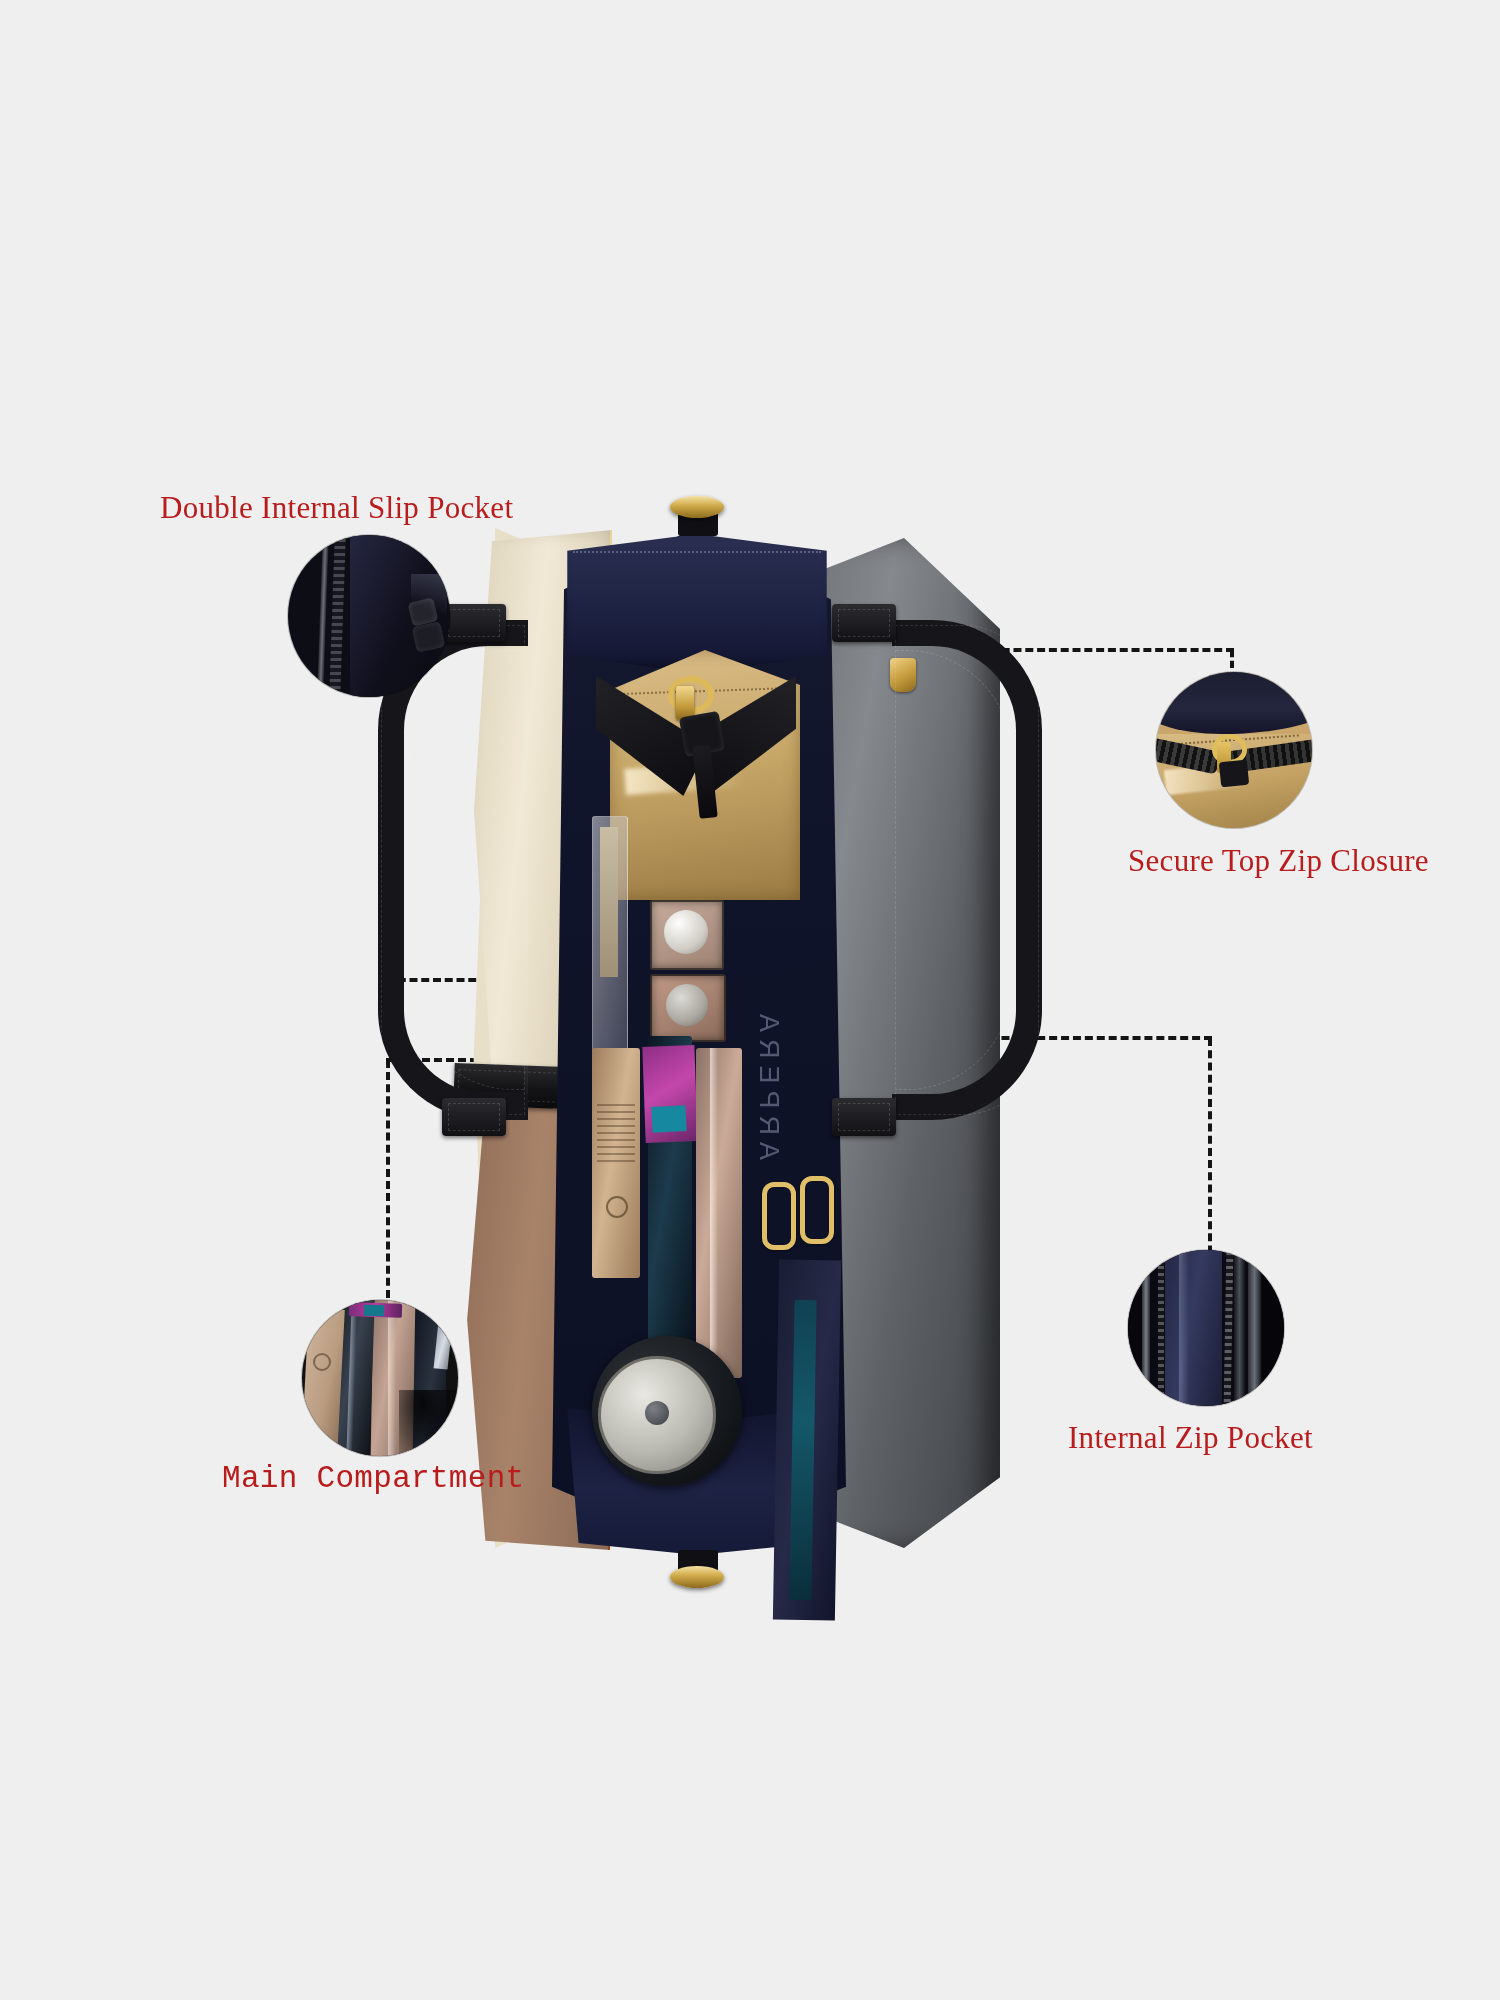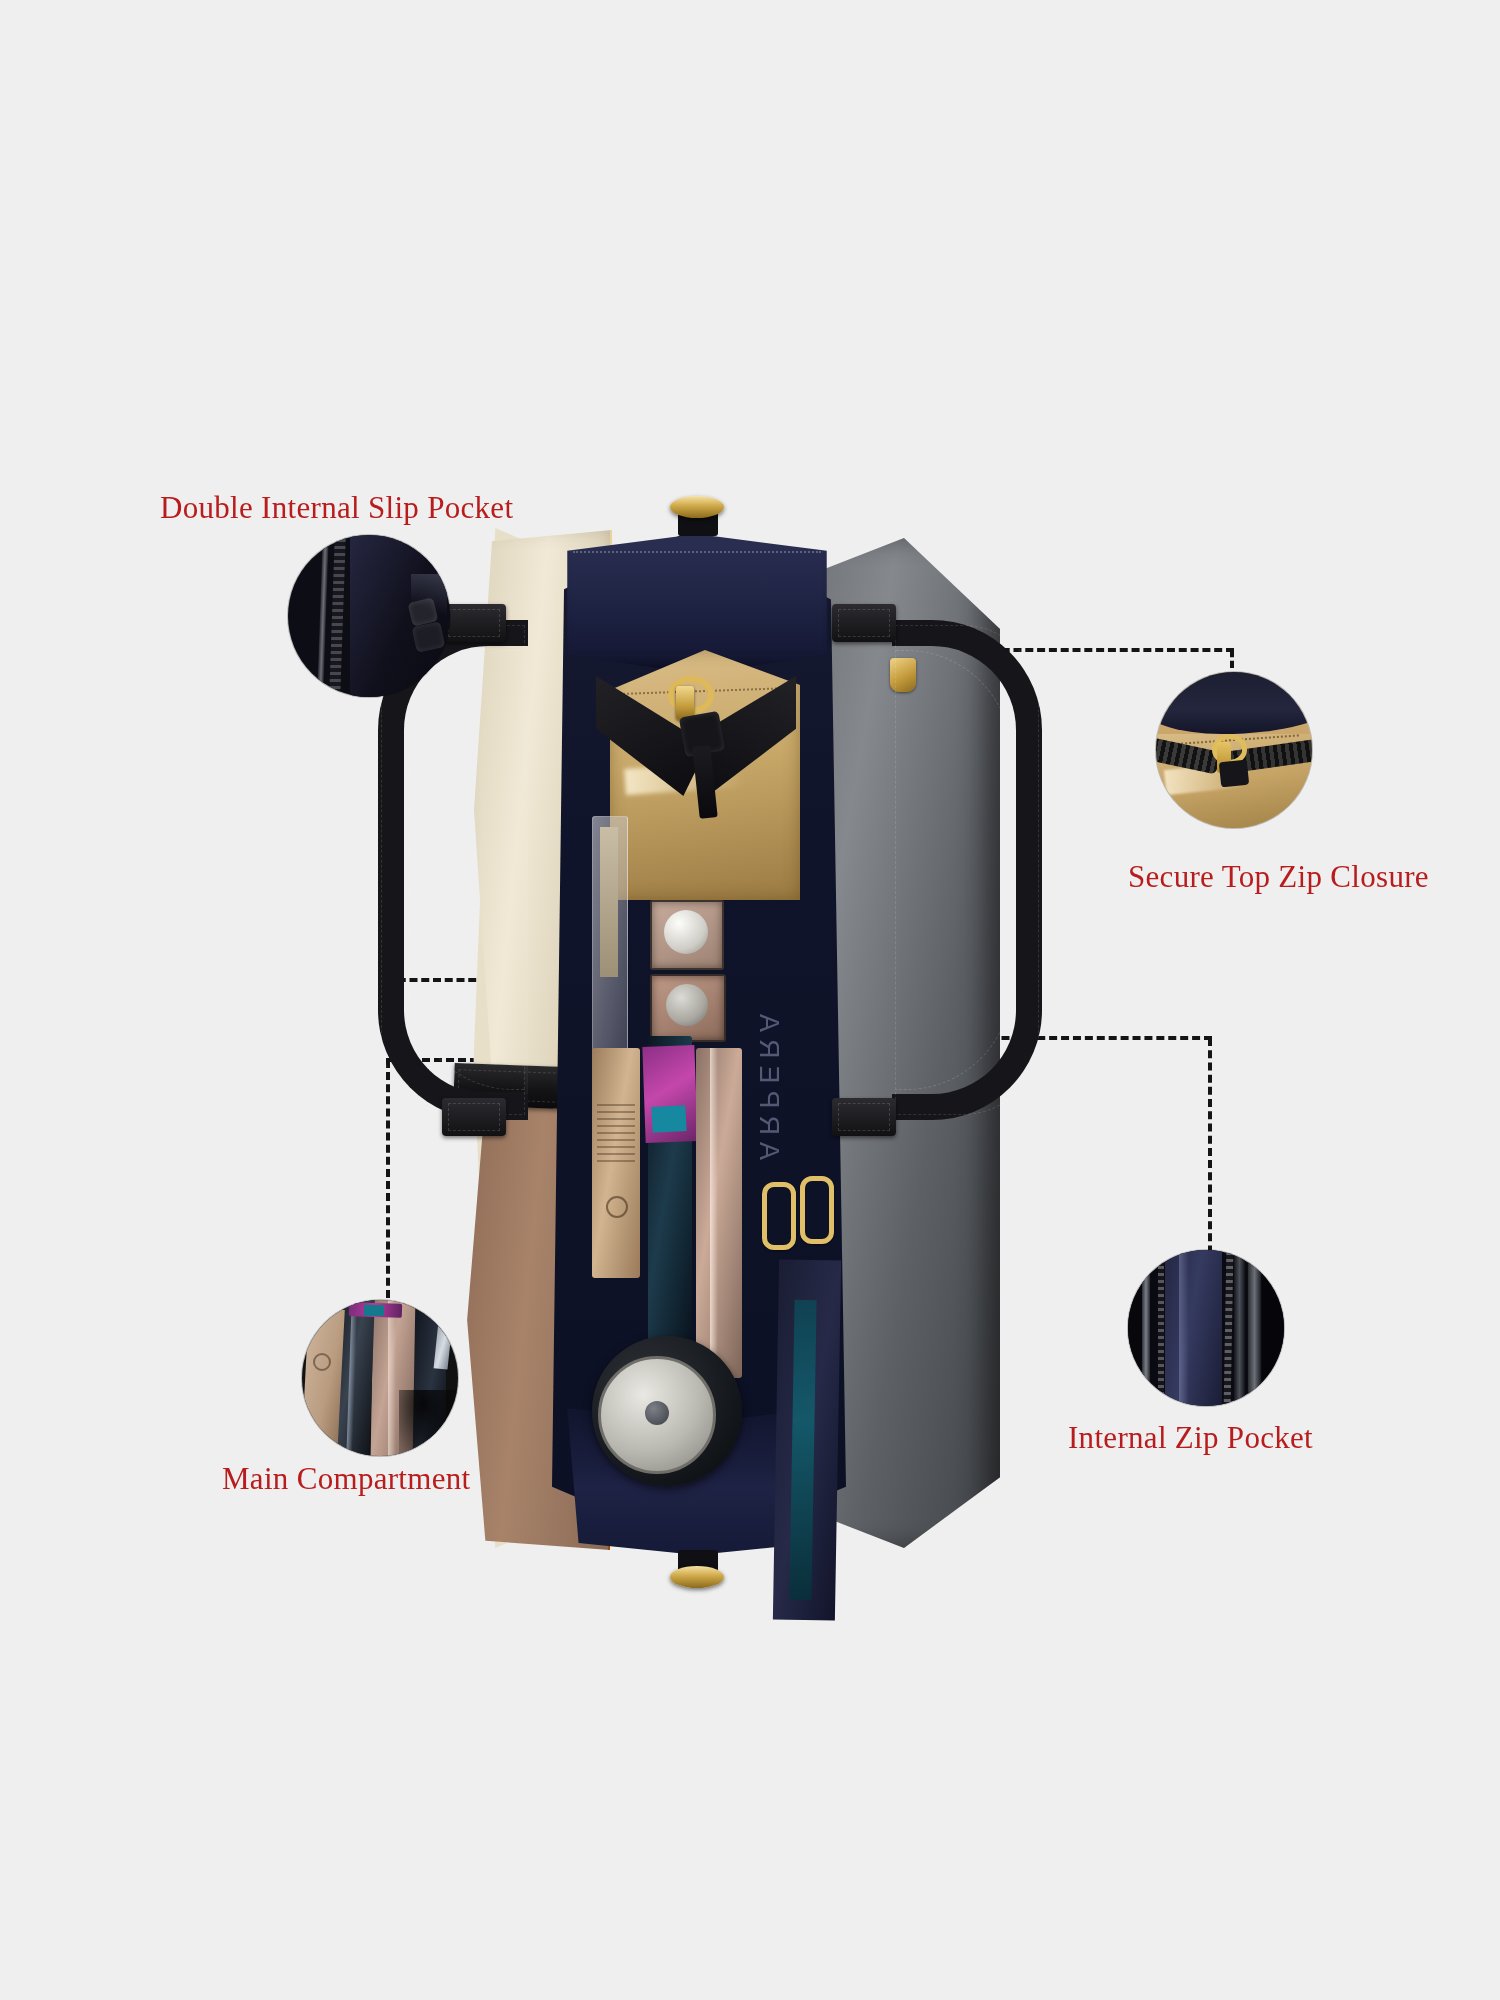--- a/index.html
+++ b/index.html
@@ -487,38 +487,38 @@
       <div class="tanhl"></div>
       <div class="navy"></div>
       <div class="stitch"></div>
       <div class="zipL"></div>
       <div class="zipR"></div>
       <div class="pullring"></div>
       <div class="pullbody"></div>
       <div class="slider"></div>
     </div>
   </div>
-  <div class="label" style="left:1128px;top:845px;margin-top:16px;">Secure Top Zip Closure</div>
+  <div class="label" style="left:1128px;top:845px;">Secure Top Zip Closure</div>
 
   <div class="bubble bubC" style="left:302px;top:1300px;width:156px;height:156px;">
     <div class="inner">
       <div class="dark2"></div>
       <div class="rose"></div>
       <div class="rosehl"></div>
       <div class="black"></div>
       <div class="blackhl"></div>
       <div class="cream"></div>
       <div class="creamlogo"></div>
       <div class="purple"></div>
       <div class="teal"></div>
       <div class="steel"></div>
       <div class="shadow"></div>
     </div>
   </div>
-  <div class="label" style="left:222px;top:1463px;">Main Compartment</div>
+  <div class="label" style="left:222px;top:1463px;font-family:Liberation Mono, monospace;">Main Compartment</div>
 
   <div class="bubble bubD" style="left:1128px;top:1250px;width:156px;height:156px;">
     <div class="inner">
       <div class="darkL"></div>
       <div class="strip1"></div>
       <div class="zipA"></div>
       <div class="navywide"></div>
       <div class="navyhl"></div>
       <div class="zipB"></div>
       <div class="strip2"></div>

